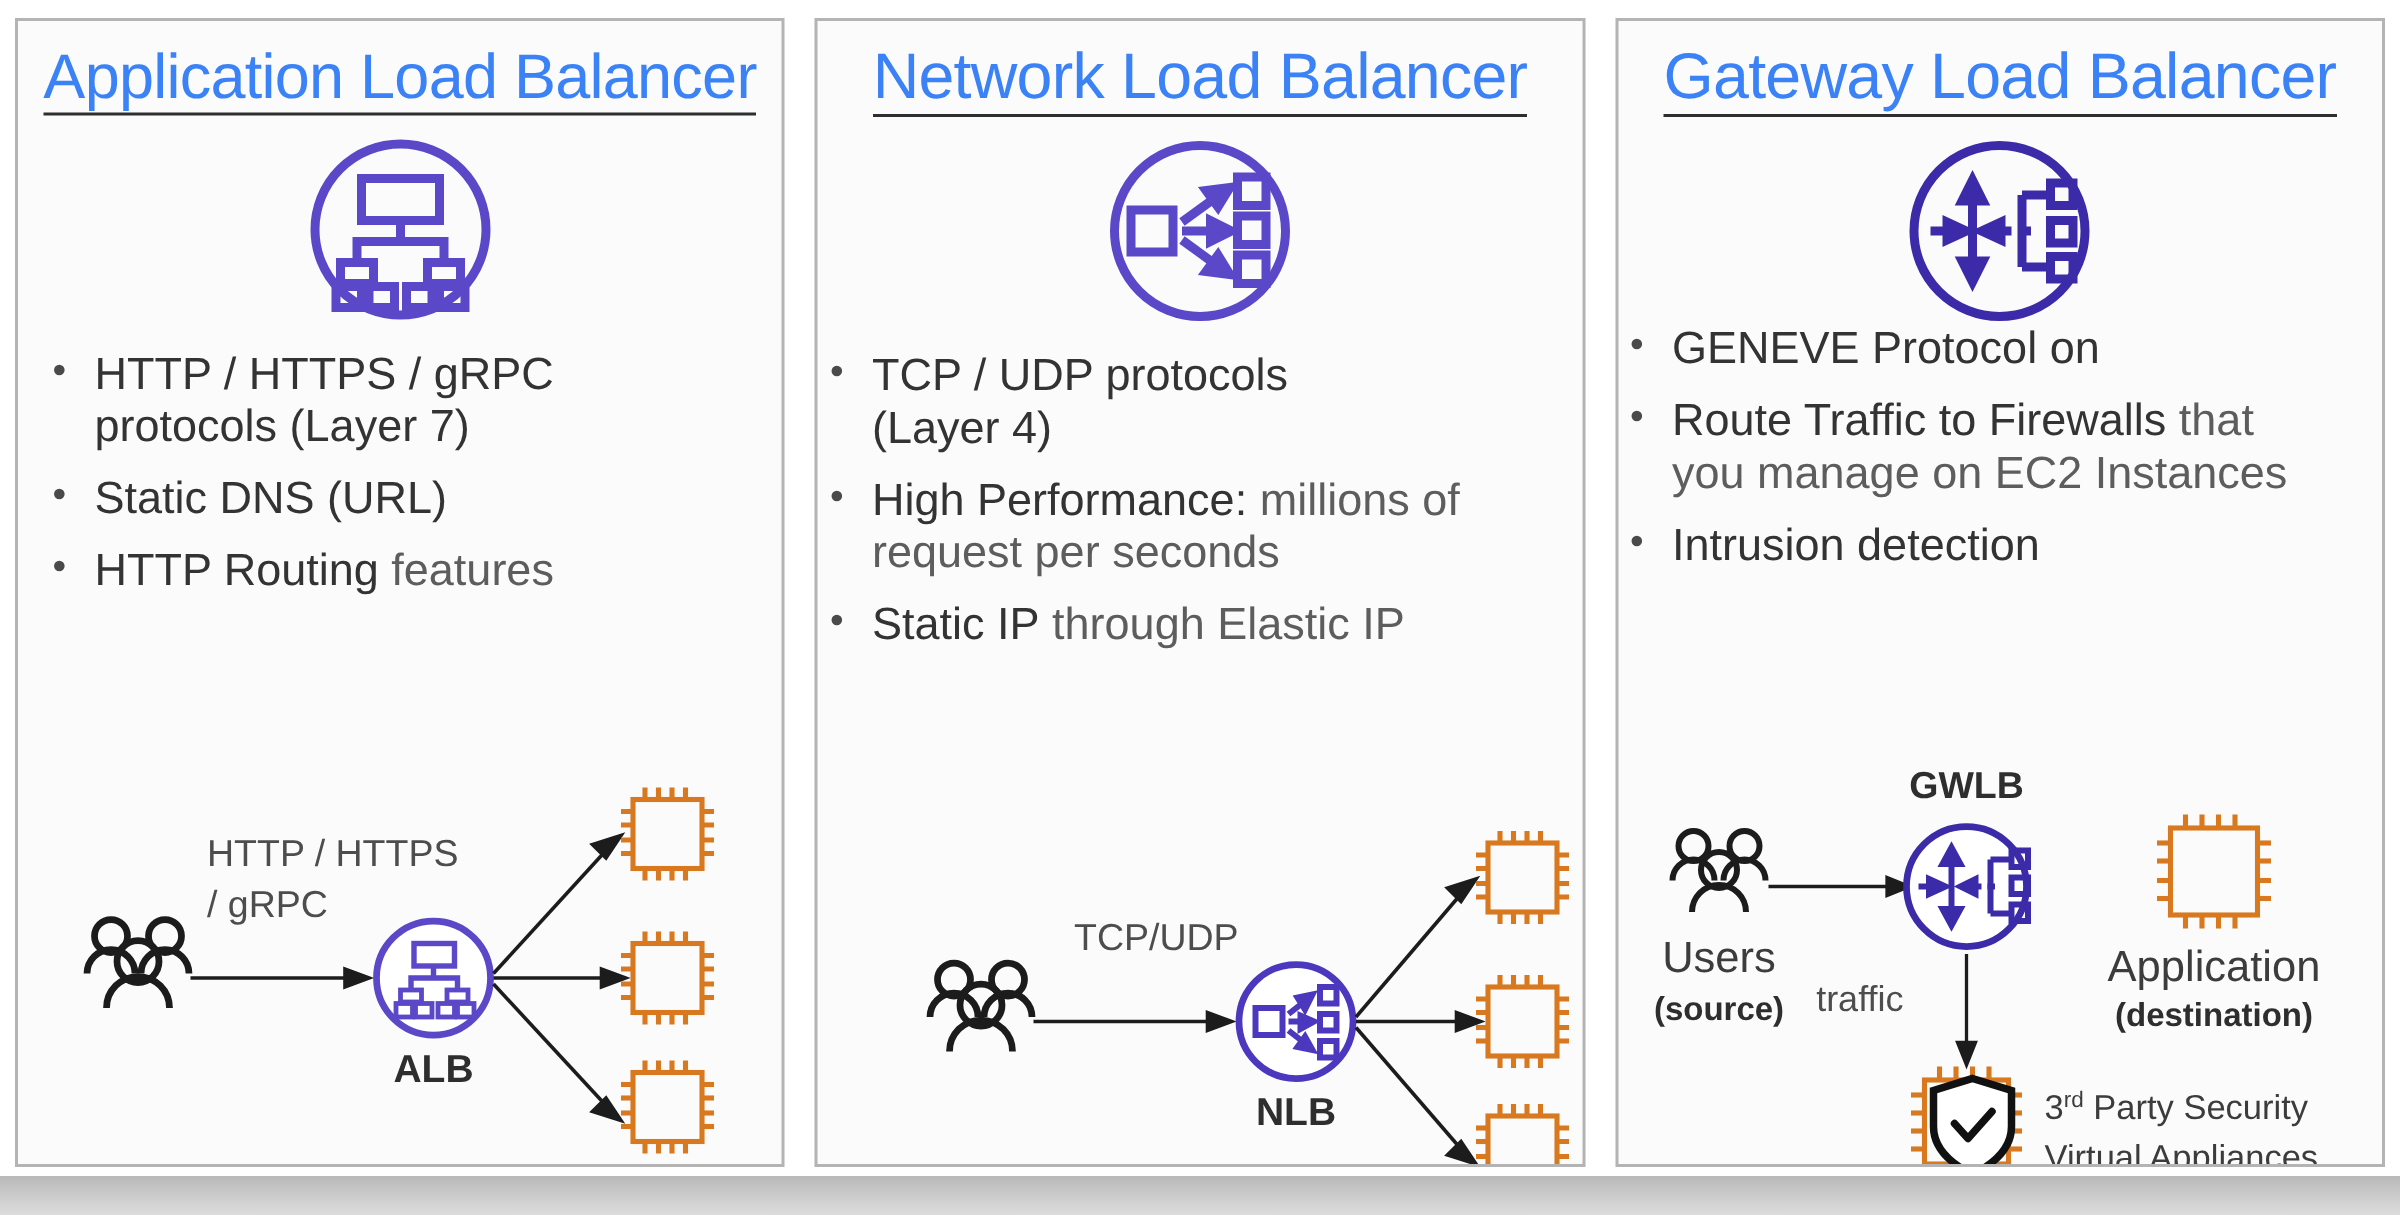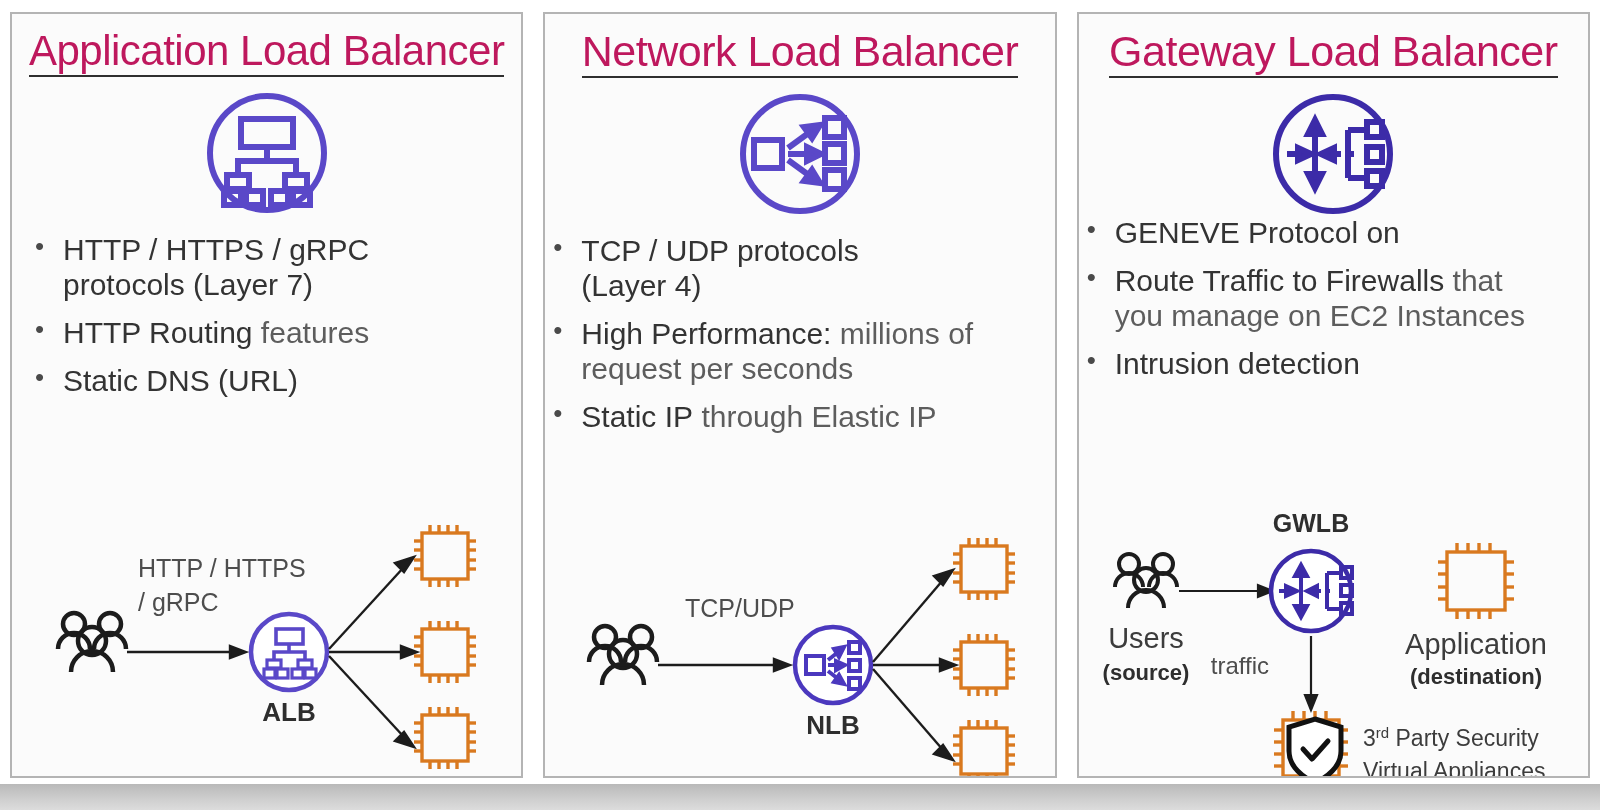--- a/index.html
+++ b/index.html
@@ -22,21 +22,21 @@
   .panel{
     background:#fbfbfb;
     border:2px solid #b4b4b4;
     box-sizing:border-box;
     position:relative;
     flex:1 1 0;
     overflow:hidden;
   }
   .panel-title{
     font-size:43px;
-    color:#be185d;
+    color:#3b82f6;
     font-weight:400;
     letter-spacing:-0.5px;
     text-align:center;
     border-bottom:2.5px solid #2f2f2f;
     display:inline-block;
     line-height:1.08;
     padding-bottom:2px;
     white-space:nowrap;
   }
   .title-wrap{ text-align:center; margin-top:14px; }
@@ -95,24 +95,24 @@
           <rect x="96" y="100" width="17" height="14" fill="none" stroke="#5A48C8" stroke-width="6"></rect>
         </svg>
       </div>
 
       <ul class="bullets" style="margin-top:22px;margin-right:10px;padding-left:15px;">
         <li>
           <span class="em">HTTP / HTTPS / gRPC</span><br>
           <span class="em">protocols (Layer 7)</span>
         </li>
         <li>
+          <span class="em">Static DNS (URL)</span>
+        </li>
+        <li>
           <span class="em">HTTP Routing</span><span> features</span>
-        </li>
-        <li>
-          <span class="em">Static DNS (URL)</span>
         </li>
       </ul>
 
       <div class="diagram" style="top:505px;height:260px;text-align:center;">
         <svg width="505" height="260" viewBox="0 0 505 260">
 
           <g stroke="#1c1c1c" stroke-width="4.5" fill="none">
             <circle cx="60" cy="105" r="11"></circle>
             <path d="M44 130 a16 16 0 0 1 32 0"></path>
             <circle cx="96" cy="105" r="11"></circle>
@@ -243,21 +243,21 @@
         </li>
         <li>
           <span class="em">High Performance:</span><span> millions of</span><br>
           <span>request per seconds</span>
         </li>
         <li>
           <span class="em">Static IP</span><span> through Elastic IP</span>
         </li>
       </ul>
 
-      <div class="diagram" style="top:518px;height:260px;">
+      <div class="diagram" style="top:534px;height:260px;padding-left:31px;">
         <svg width="505" height="260" viewBox="0 0 505 260">
           <g stroke="#1c1c1c" stroke-width="4.5" fill="none">
             <circle cx="60" cy="105" r="11"></circle>
             <path d="M44 130 a16 16 0 0 1 32 0"></path>
             <circle cx="96" cy="105" r="11"></circle>
             <path d="M80 130 a16 16 0 0 1 32 0"></path>
             <circle cx="78" cy="122" r="14"></circle>
             <path d="M57 153 a21 21 0 0 1 42 0"></path>
           </g>
           <g stroke="#1c1c1c" stroke-width="2.4" fill="#1c1c1c">

